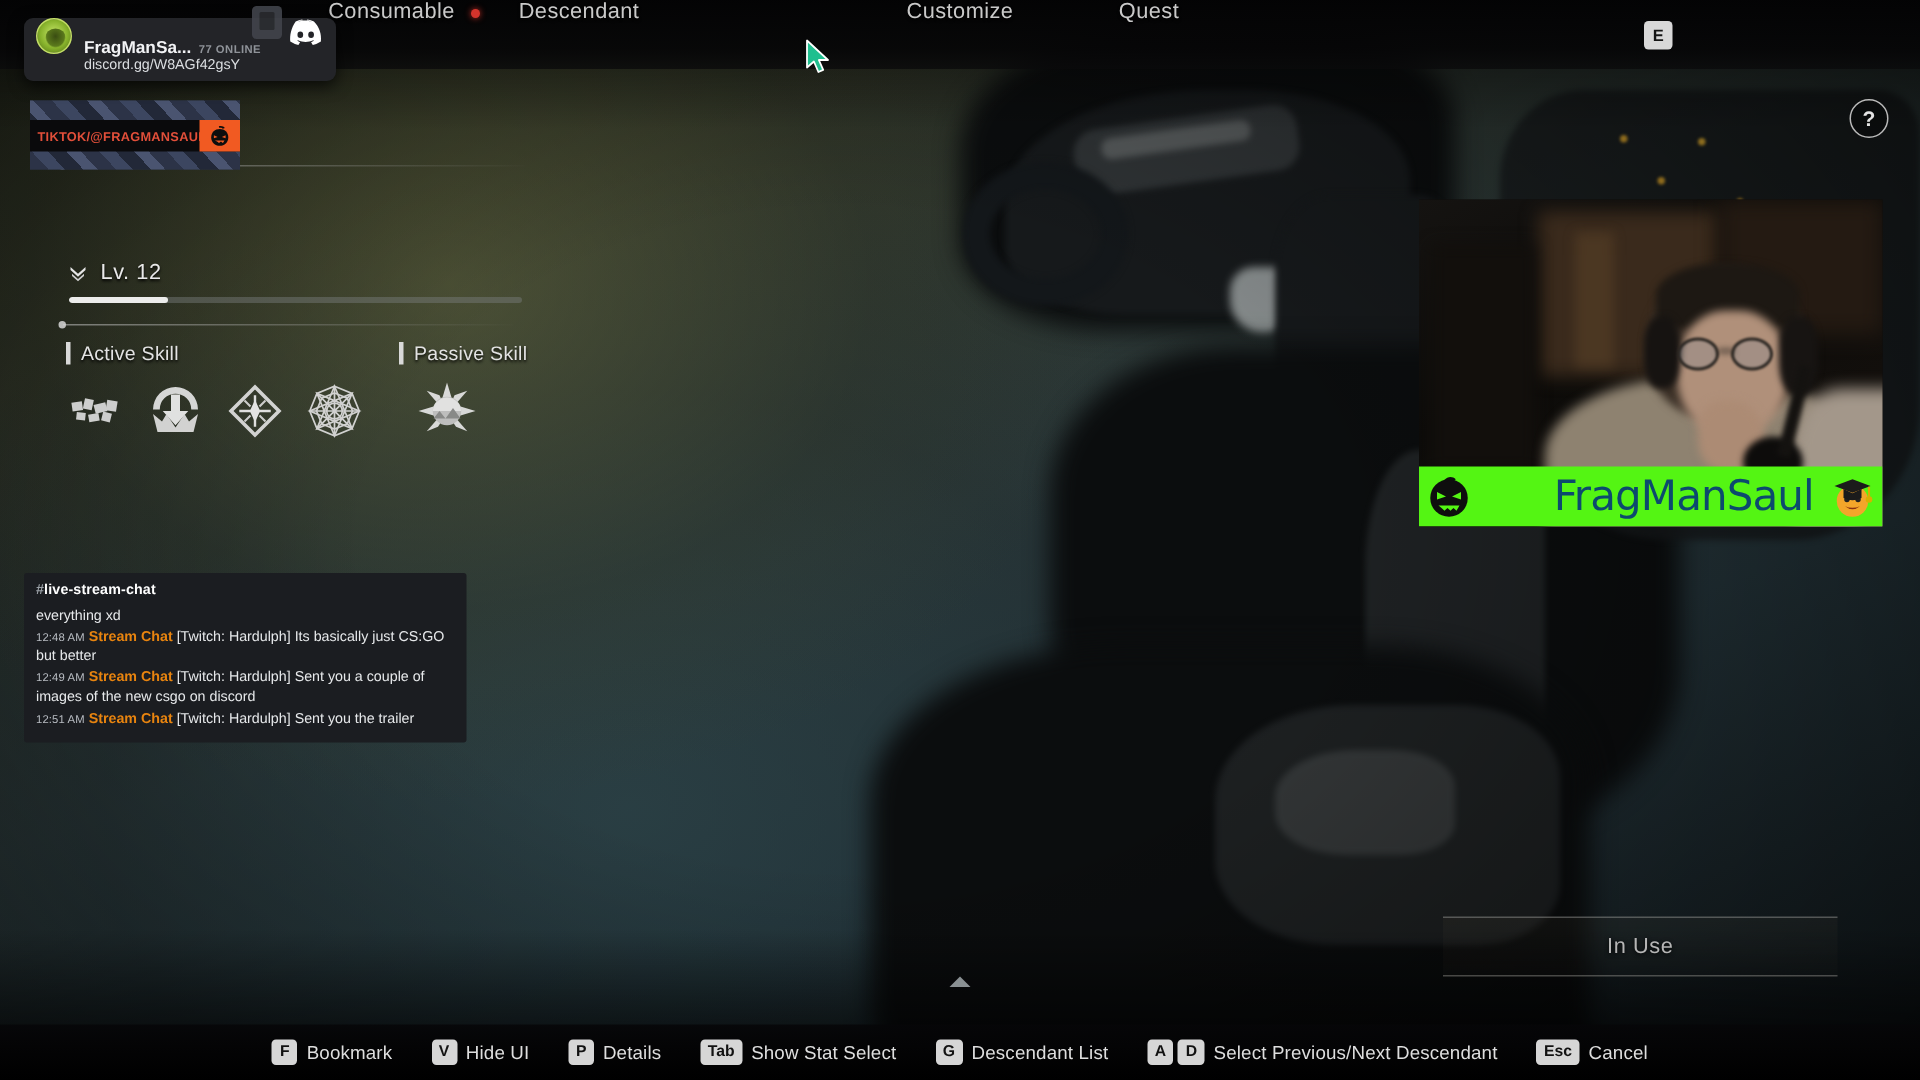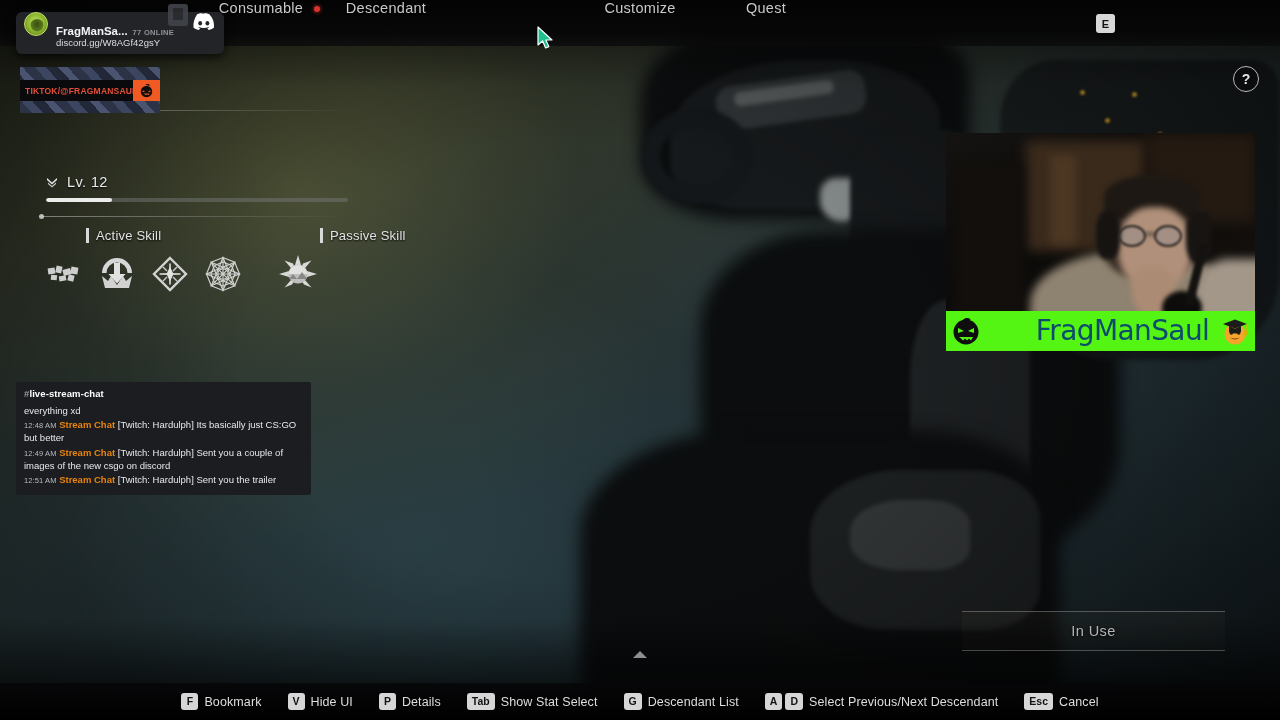--- a/index.html
+++ b/index.html
@@ -93,21 +93,21 @@
   .lvl-row { position:absolute; left:44px; top:128px; display:flex; align-items:center; gap:7px; }
   .lvl-icon { width:16px; height:16px; }
   .lvl-text { color:#e9e9e9; font-size:14.5px; letter-spacing:0.4px; text-shadow:0 1px 2px #000; }
 
   .xpbar {
     position:absolute; left:46px; top:152px; width:302px; height:3.5px;
     background:rgba(122,126,126,0.45); border-radius:2px; overflow:hidden;
   }
   .xpbar > i { display:block; height:100%; width:22%; background:#ececeb; border-radius:2px; }
 
-  .skill-headers { position:absolute; left:44px; top:182px; width:330px; height:18px;margin-left:42px; }
+  .skill-headers { position:absolute; left:44px; top:182px; width:330px; height:18px; }
   .skill-head { position:absolute; display:flex; align-items:center; gap:7px; }
   .skill-head .bar { width:3px; height:15px; background:#d9d9d9; display:block; }
   .skill-head .txt { color:#e3e3e3; font-size:13px; letter-spacing:0.2px; text-shadow:0 1px 2px #000; }
 
   .skill-icons { position:absolute; left:44px; top:208px; }
   .sk { position:absolute; width:40px; height:40px; opacity:0.92; cursor:pointer; }
 
   
   .discord-toast {
     position:absolute; left:16px; top:12px; width:208px; height:42px;
@@ -271,21 +271,21 @@
 
     <div class="hairline" style="left:42px; top:170px; width:300px;">
       <span class="node"></span>
     </div>
 
     <div class="skill-headers">
       <div class="skill-head" style="left:0px;">
         <span class="bar"></span>
         <span class="txt">Active Skill</span>
       </div>
-      <div class="skill-head" style="left:234px;">
+      <div class="skill-head" style="left:222px;">
         <span class="bar"></span>
         <span class="txt">Passive Skill</span>
       </div>
     </div>
 
     <div class="skill-icons">
 
       <svg class="sk" style="left:0px; top:0px;" viewBox="0 0 40 40">
         <g fill="#dcdcdc">
           <rect x="4" y="14" width="7" height="6" transform="rotate(-8 7 17)"></rect>

